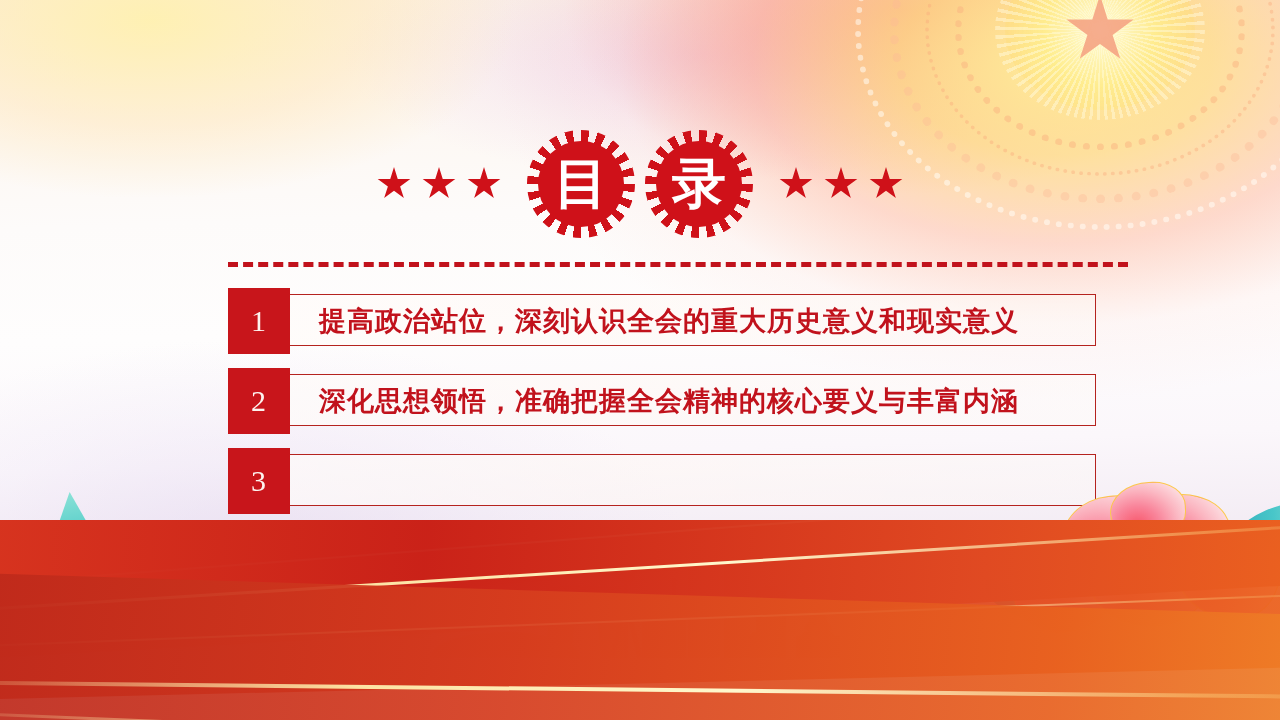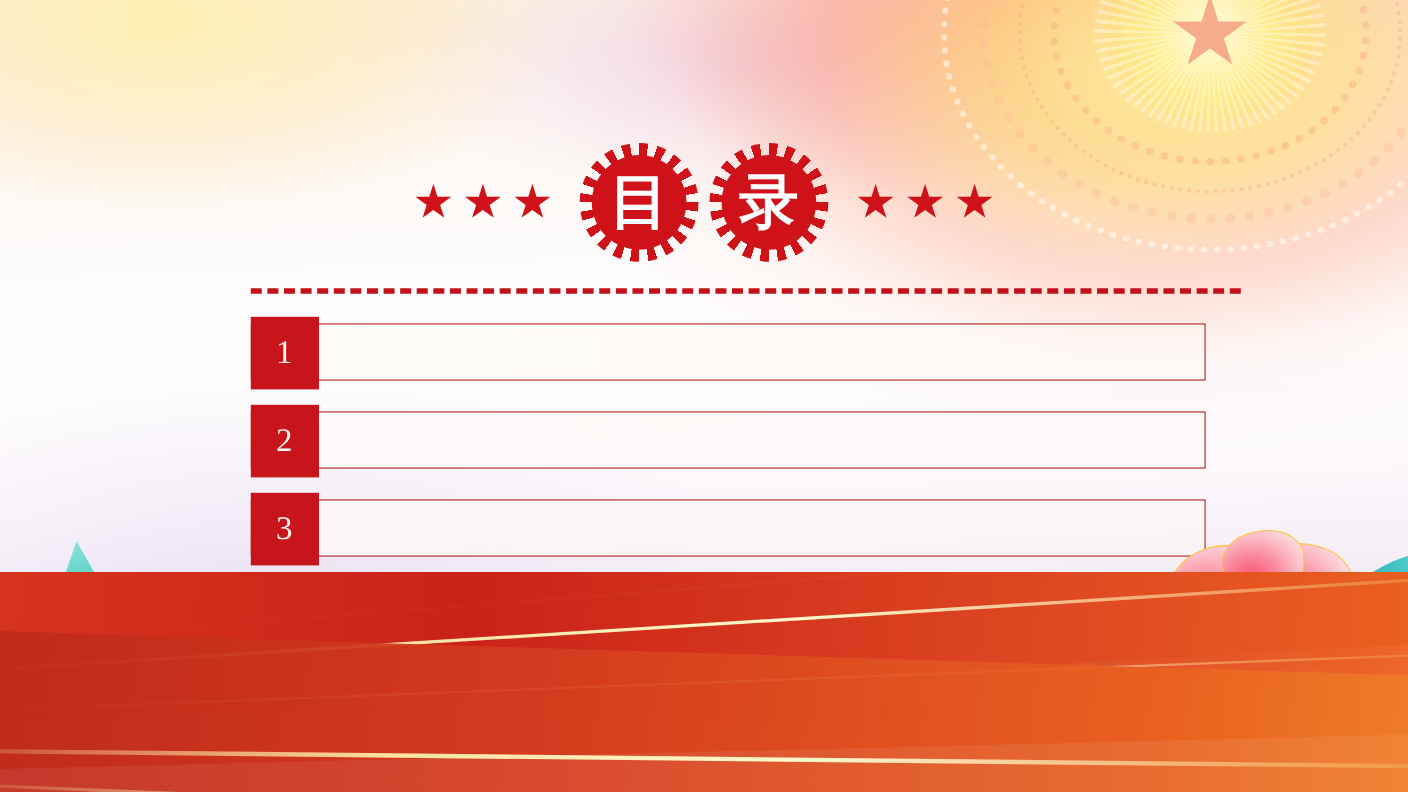--- a/index.html
+++ b/index.html
@@ -237,24 +237,26 @@
       <div class="star"></div>
     </div>
   </div>
 
   <div class="divider"></div>
 
   <div class="list">
 
     <div class="row">
       <div class="badge">1</div>
+      <div class="row-text">提高政治站位，深刻认识全会的重大历史意义和现实意义</div>
     </div>
 
     <div class="row">
       <div class="badge">2</div>
+      <div class="row-text">深化思想领悟，准确把握全会精神的核心要义与丰富内涵</div>
     </div>
 
     <div class="row">
       <div class="badge">3</div>
     </div>
 
   </div>
 
   <div class="scenery">
 

